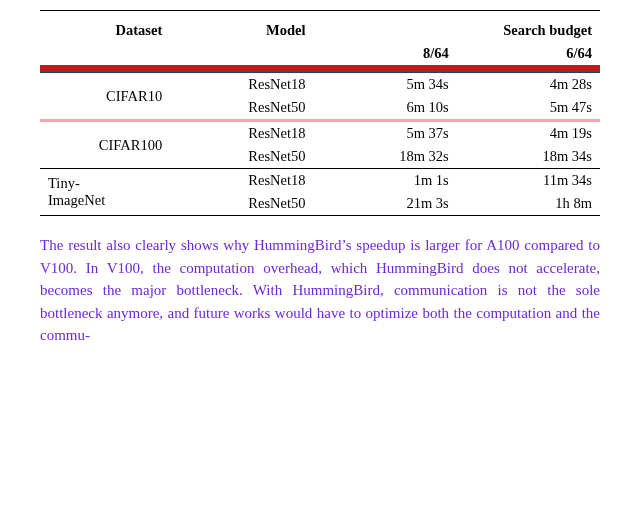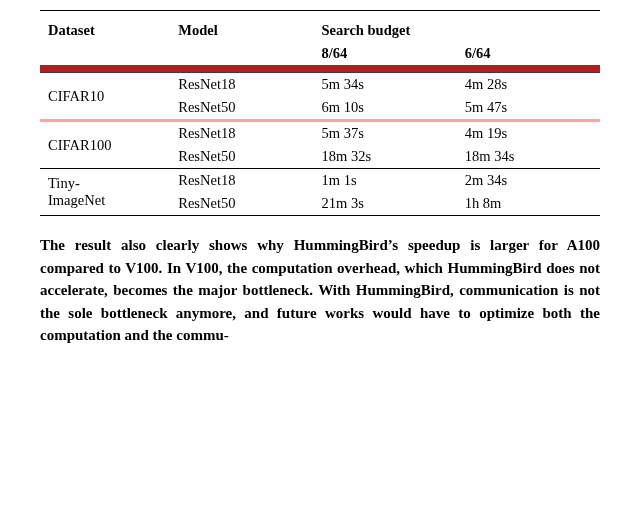--- a/index.html
+++ b/index.html
@@ -28,21 +28,21 @@
       border-collapse: collapse;
       font-size: 14.5px;
     }
 
     .top-border {
       border-top: 1.5px solid #000;
     }
 
     th, td {
       padding: 3px 8px;
-      text-align: left;
+      text-align: right;
       vertical-align: middle;
     }
 
     .col-dataset {
       width: 20%;
     }
 
     .col-model {
       width: 22%;
     }
@@ -52,22 +52,21 @@
     }
 
     .col-budget2 {
       width: 22%;
     }
 
     .paragraph {
       font-size: 15px;
       line-height: 1.5;
       text-align: justify;
-      color: #000000;
-      font-weight: bold;
+      color: #6d28d9;
     }
   </style>
 </head>
 <body>
 
 <div class="table-container">
   <table>
     <colgroup>
       <col class="col-dataset">
       <col class="col-model">
@@ -116,21 +115,21 @@
       <tr>
         <td>ResNet50</td>
         <td>18m 32s</td>
         <td>18m 34s</td>
       </tr>
 
       <tr style="border-top: 1px solid #000;">
         <td rowspan="2" style="vertical-align: middle; text-align: left;">Tiny-<br>ImageNet</td>
         <td>ResNet18</td>
         <td>1m 1s</td>
-        <td>2m 34s</td>
+        <td>11m 34s</td>
       </tr>
       <tr style="border-bottom: 1.5px solid #000;">
         <td>ResNet50</td>
         <td>21m 3s</td>
         <td>1h 8m</td>
       </tr>
     </tbody>
   </table>
 </div>
 

